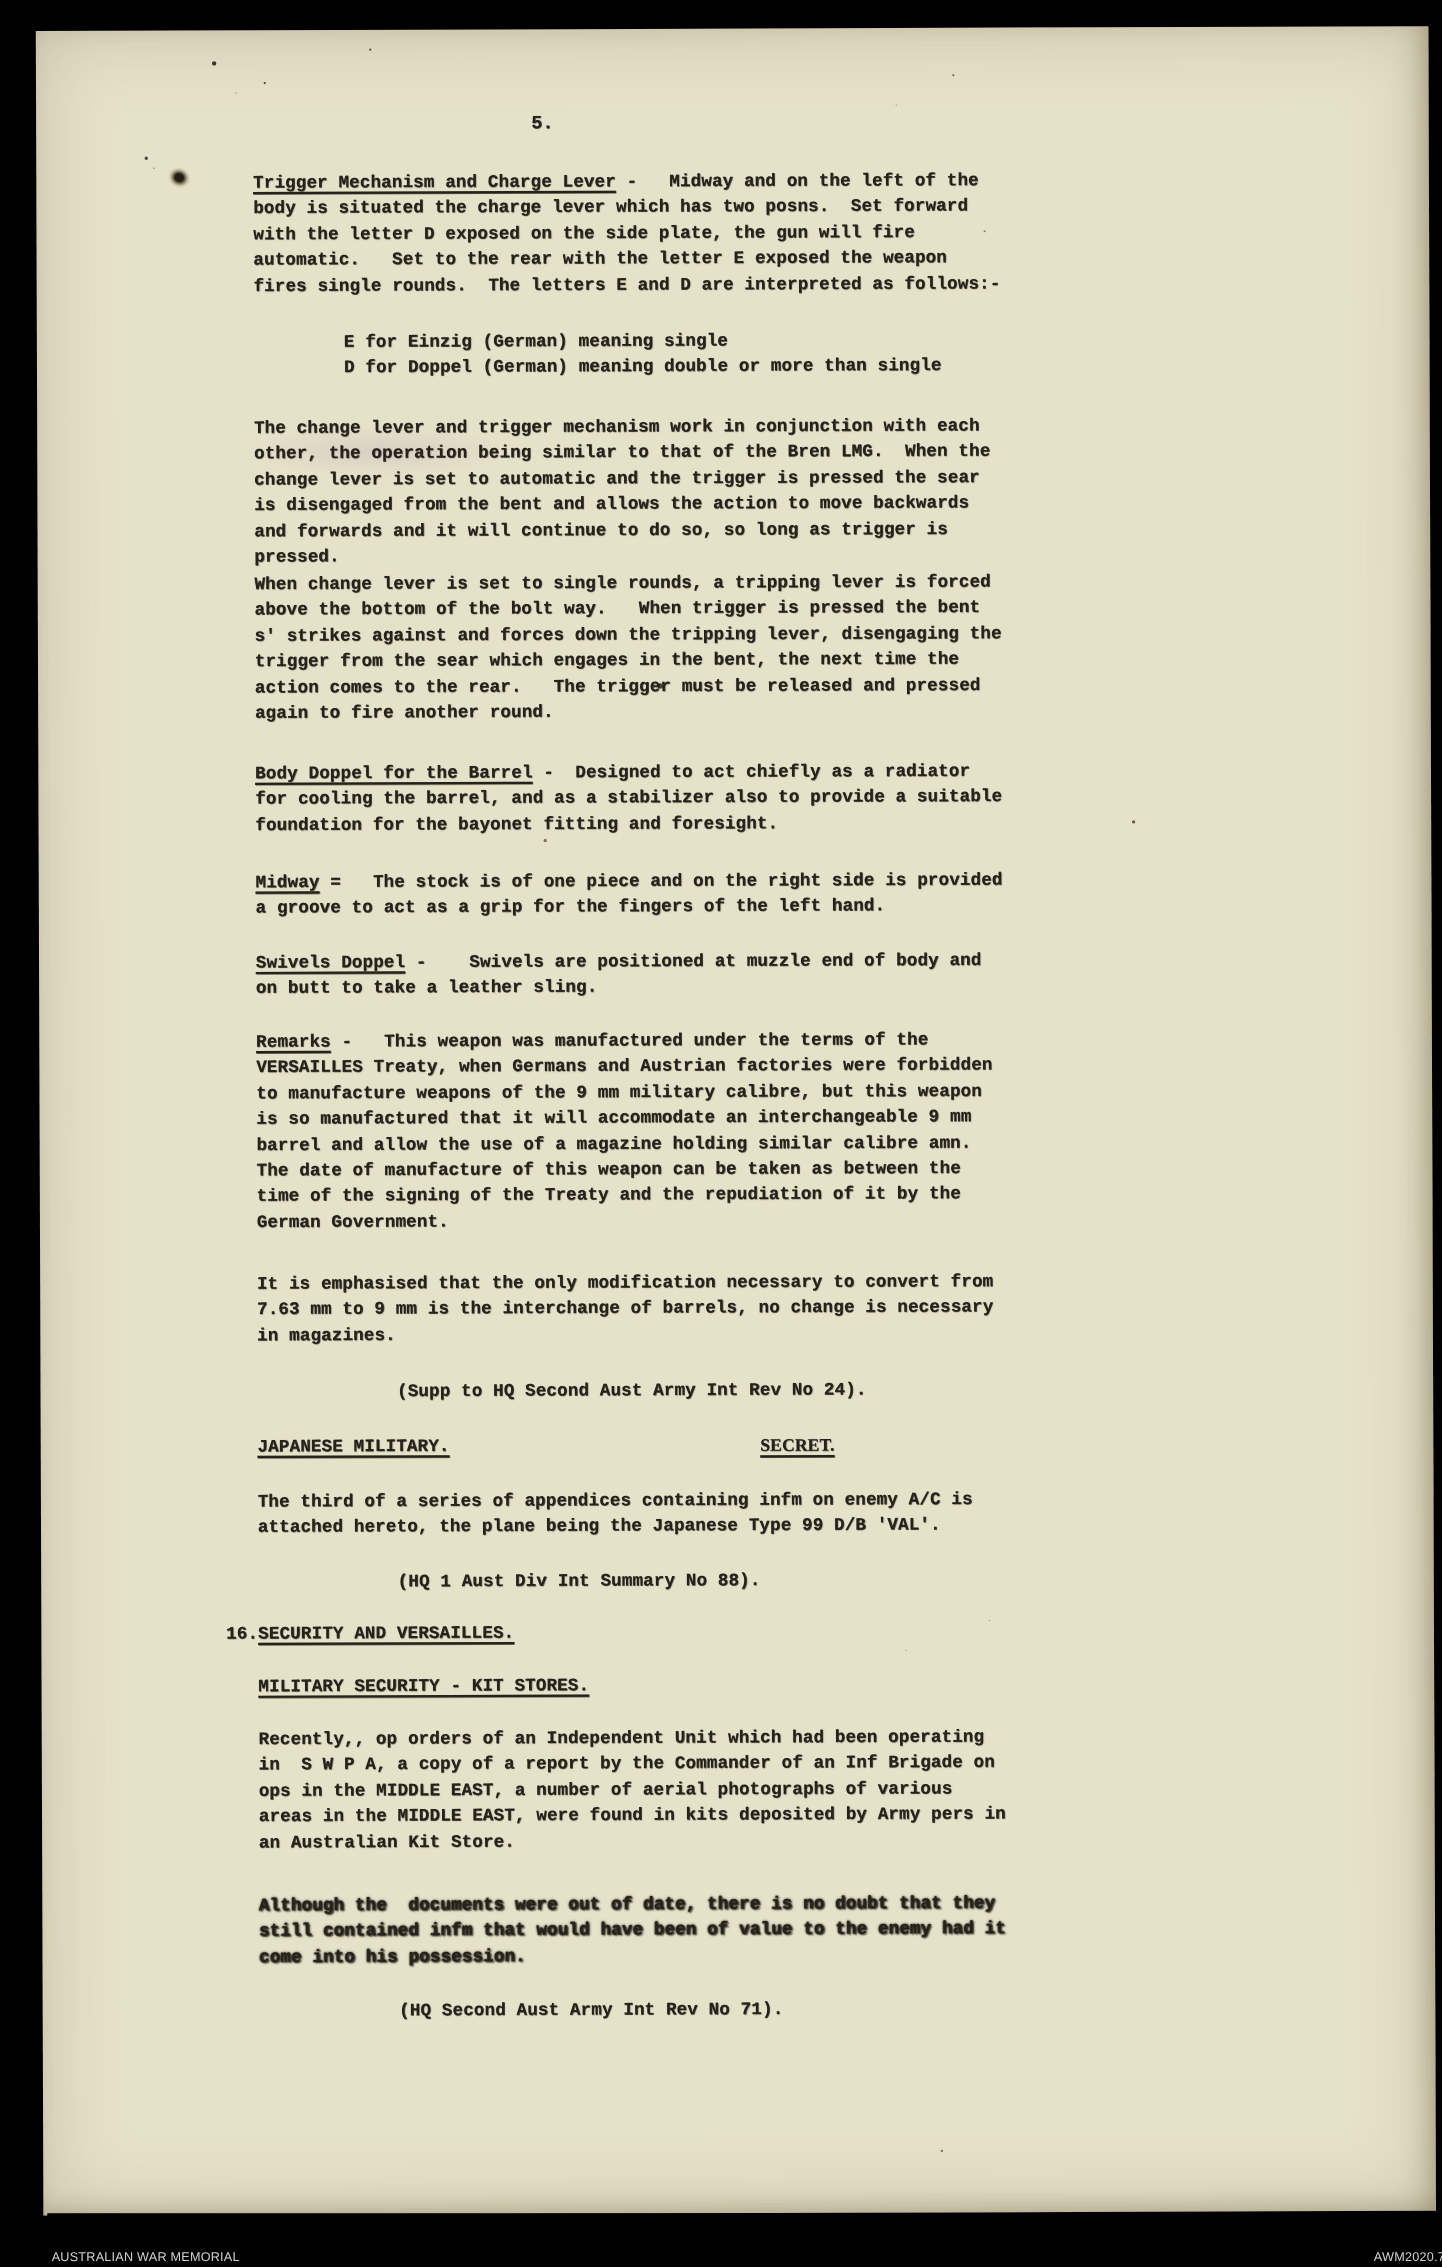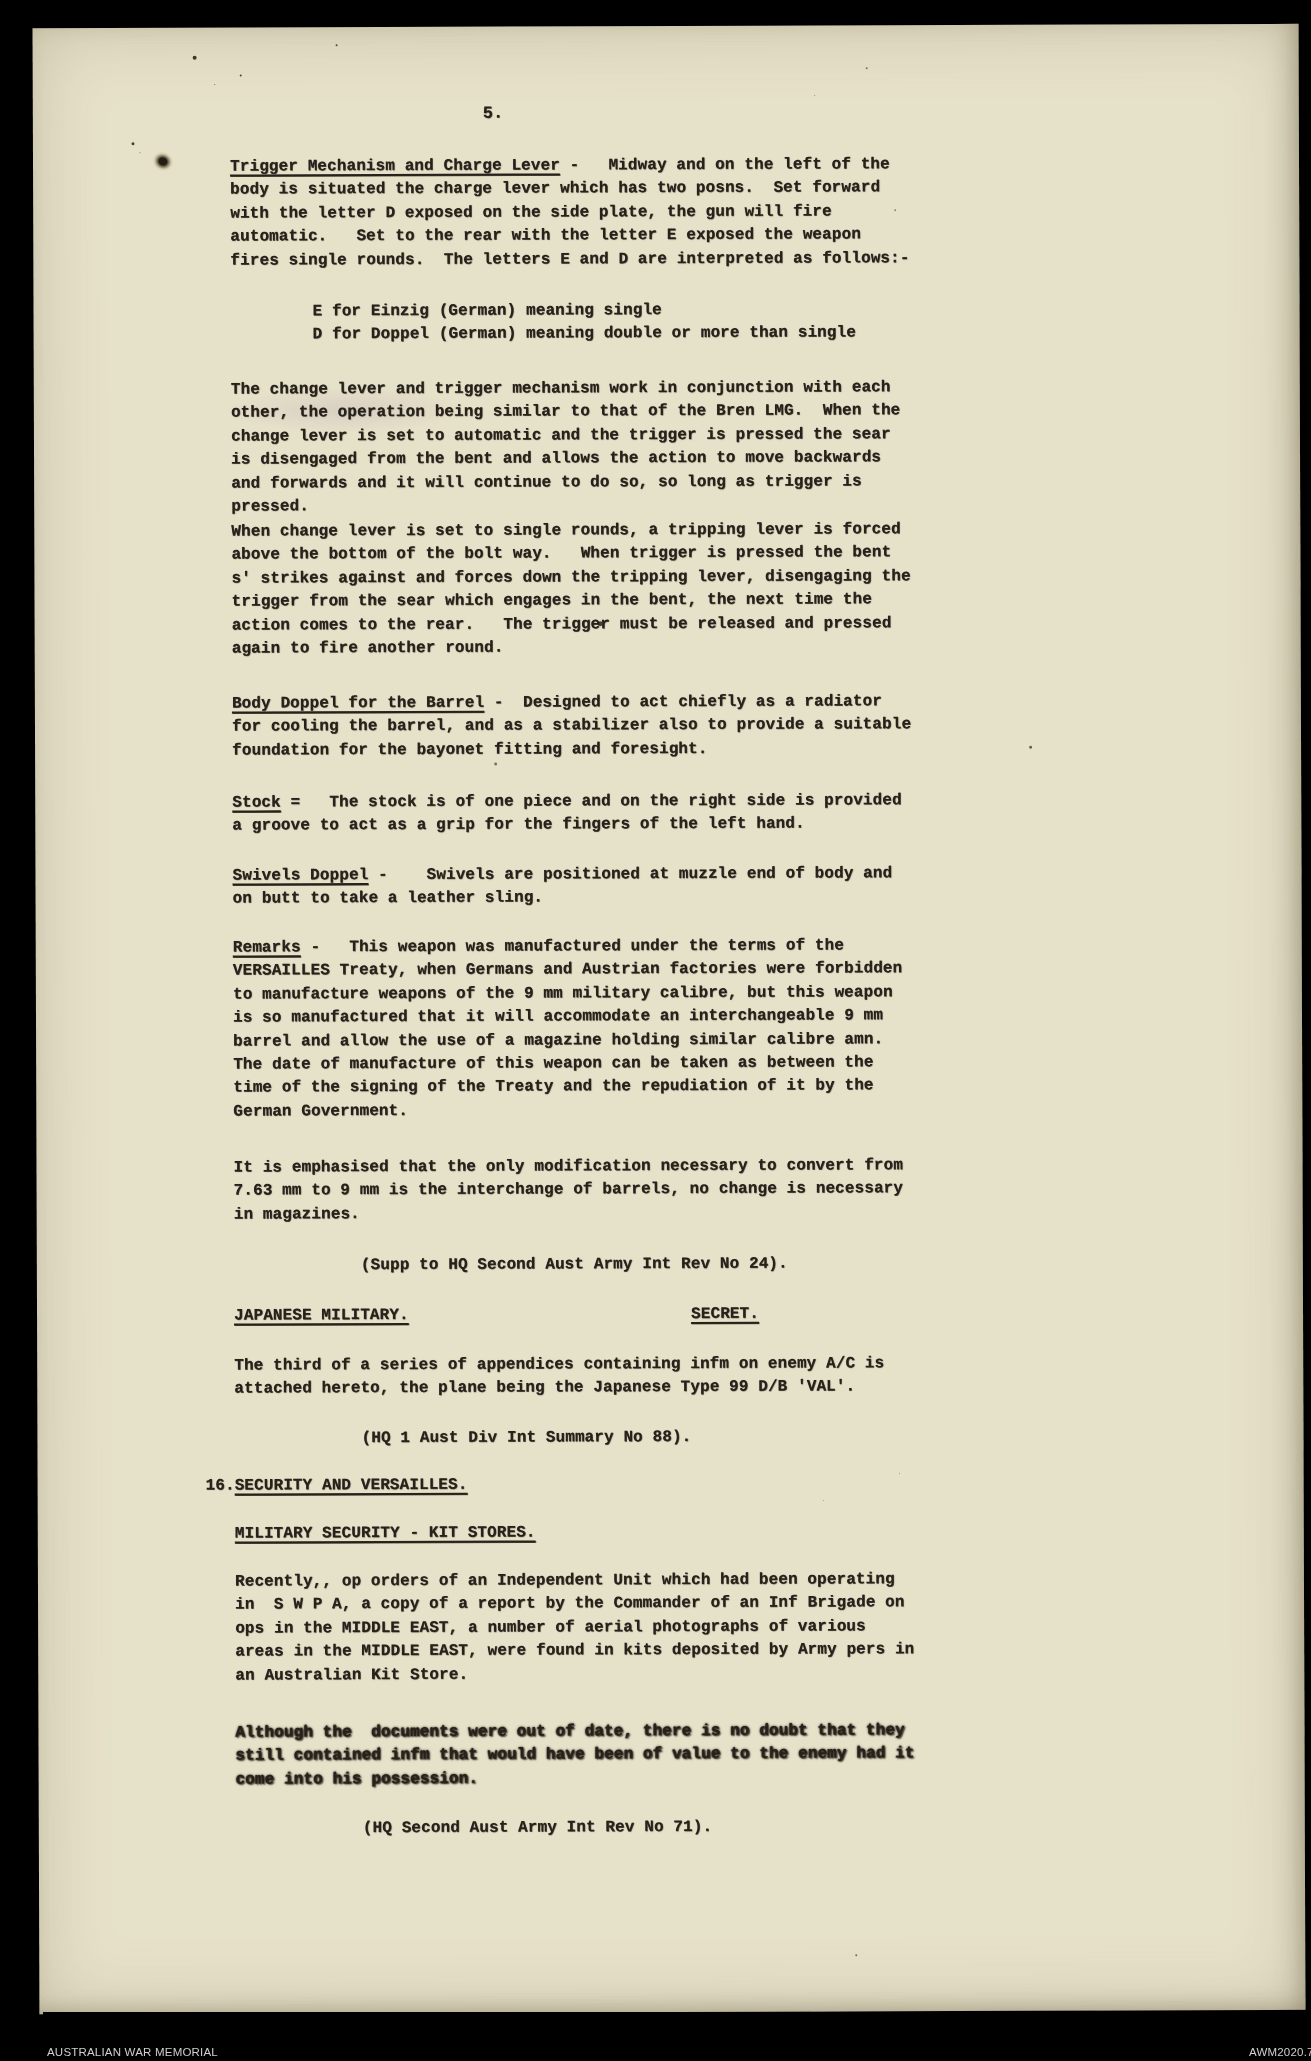--- a/index.html
+++ b/index.html
@@ -22,21 +22,21 @@
     position:absolute;left:197px;width:684px;margin:0;
     font-size:16px;line-height:23.4px;font-weight:700;color:#26211a;
     white-space:pre-wrap;letter-spacing:0.1px;
     text-shadow:0.5px 0.5px 0.8px rgba(35,28,20,.75);
   }
   .indent1{left:279px;width:620px;}
   .ref{left:324px;width:600px;}
   .numhead{left:134px;width:700px;}
   .numhead .num{display:inline-block;min-width:63px;text-align:right;}
   .u{text-decoration:underline;text-decoration-thickness:2px;text-underline-offset:4px;}
-  .secret{position:absolute;left:457px;top:0;}
+  .secret{position:absolute;left:457px;top:0;font-family:Liberation Serif, serif;}
   .smudge{
     text-shadow:0 0 2.2px rgba(28,22,15,.95), 1.2px 1.2px 1.6px rgba(28,22,15,.8), -0.6px 0.6px 1px rgba(28,22,15,.55);
   }
   .line{display:block;}
   
   .hole{
     position:absolute;left:112px;top:118px;width:34px;height:32px;
     background:radial-gradient(ellipse 40% 38% at 52% 48%, #241d12 0 28%, rgba(60,50,32,.55) 45%, rgba(210,202,170,.9) 62%, transparent 78%);
     border-radius:50%;transform:rotate(25deg);
   }
@@ -82,21 +82,21 @@
   <p class="para" style="top:128px"><span class="u">Trigger Mechanism and Charge Lever</span><span> -   </span><span>Midway and on the left of the body is situated the charge lever which has two posns.  Set forward with the letter D exposed on the side plate, the gun will fire automatic.   Set to the rear with the letter E exposed the weapon fires single rounds.  The letters E and D are interpreted as follows:-</span></p>
 
   <p class="para indent1" style="top:273px"><span class="line">E for Einzig (German) meaning single</span><span class="line">D for Doppel (German) meaning double or more than single</span></p>
 
   <p class="para" style="top:351px"><span>The change lever and trigger mechanism work in conjunction with each other, the operation being similar to that of the Bren LMG.  When the change lever is set to automatic and the trigger is pressed the sear is disengaged from the bent and allows the action to move backwards and forwards and it will continue to do so, so long as trigger is pressed.</span></p>
 
   <p class="para" style="top:493px"><span>When change lever is set to single rounds, a tripping lever is forced above the bottom of the bolt way.   When trigger is pressed the bent s' strikes against and forces down the tripping lever, disengaging the trigger from the sear which engages in the bent, the next time the action comes to the rear.   The trigger must be released and pressed again to fire another round.</span></p>
 
   <p class="para" style="top:665px"><span class="u">Body Doppel for the Barrel</span><span> -  </span><span>Designed to act chiefly as a radiator for cooling the barrel, and as a stabilizer also to provide a suitable foundation for the bayonet fitting and foresight.</span></p>
 
-  <p class="para" style="top:764px"><span class="u">Stock</span><span> =   </span><span>The stock is of one piece and on the right side is provided a groove to act as a grip for the fingers of the left hand.</span></p>
+  <p class="para" style="top:764px"><span class="u">Midway</span><span> =   </span><span>The stock is of one piece and on the right side is provided a groove to act as a grip for the fingers of the left hand.</span></p>
 
   <p class="para" style="top:837px"><span class="u">Swivels Doppel</span><span> -    </span><span>Swivels are positioned at muzzle end of body and on butt to take a leather sling.</span></p>
 
   <p class="para" style="top:909px"><span class="u">Remarks</span><span> -   </span><span>This weapon was manufactured under the terms of the VERSAILLES Treaty, when Germans and Austrian factories were forbidden to manufacture weapons of the 9 mm military calibre, but this weapon is so manufactured that it will accommodate an interchangeable 9 mm barrel and allow the use of a magazine holding similar calibre amn.  The date of manufacture of this weapon can be taken as between the time of the signing of the Treaty and the repudiation of it by the German Government.</span></p>
 
   <p class="para" style="top:1129px"><span>It is emphasised that the only modification necessary to convert from 7.63 mm to 9 mm is the interchange of barrels, no change is necessary in magazines.</span></p>
 
   <p class="para ref" style="top:1227px">(Supp to HQ Second Aust Army Int Rev No 24).</p>
 
   <p class="para" style="top:1277px"><span class="u">JAPANESE MILITARY.</span><span class="secret u">SECRET.</span></p>

